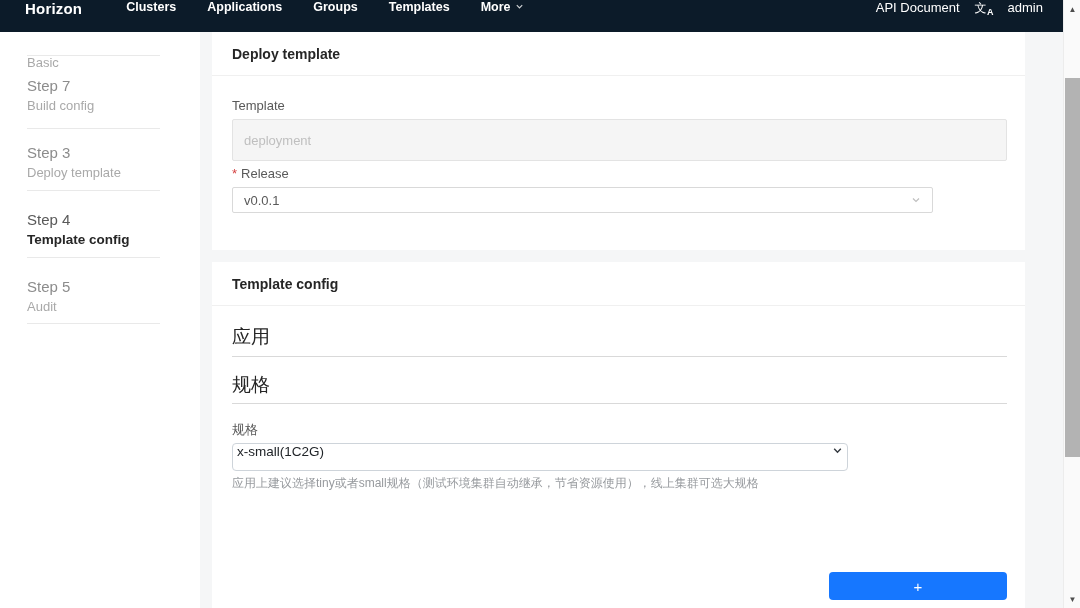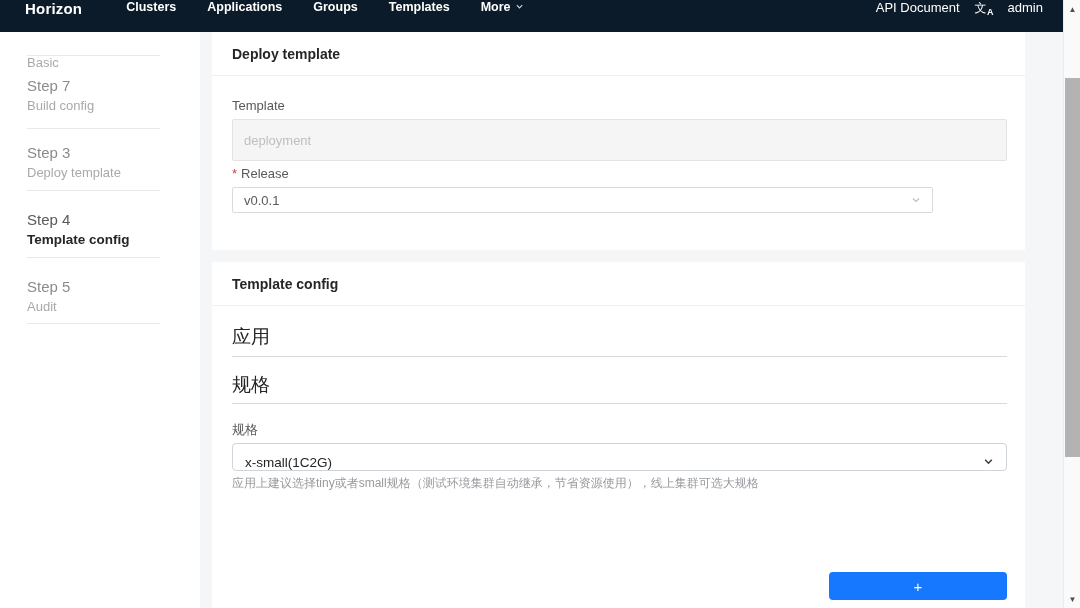--- a/index.html
+++ b/index.html
@@ -58,23 +58,23 @@
                 display:flex; align-items:center; padding:0 11px; font-size:13px; color:#595959; cursor:pointer; }
   .ant-select .sel-chev { margin-left:auto; color:#bfbfbf; }
 
   .sec-heading { position:absolute; left:20px; width:775px; font-size:19px; color:#262626;
                  line-height:25px; padding-bottom:6px; border-bottom:1px solid #d9d9d9; }
   .h-app { top:62px; padding-bottom:7px; }
   .h-spec { top:110px; }
   .h-env { top:244px; }
 
   .spec-label { top:159px; }
-  .native-select { position:absolute; left:20px; top:181px; width:775px; height:28px;
+  .native-select { position:absolute; left:20px; top:181px; width:616px; height:28px;
                    background:#fff; border:1px solid #ced4da; border-radius:4px;
-                   display:flex; align-items:flex-end; padding:0 12px; font-size:13.5px; color:#212529; cursor:pointer; }
+                   display:flex; align-items:flex-start; padding:0 4px; font-size:13.5px; color:#212529; cursor:pointer; }
   .native-select .sel-chev { margin-left:auto; color:#343a40; }
   .help-text { position:absolute; left:20px; top:213px; width:775px; font-size:12px; color:#979a9e; }
 
   .add-btn { position:absolute; right:18px; top:310px; width:178px; height:28px;
              background:#1677ff; color:#fff; border:none; border-radius:4px;
              font-size:15px; line-height:1; cursor:pointer; font-family:inherit; }
 </style>
 </head>
 <body>
 

